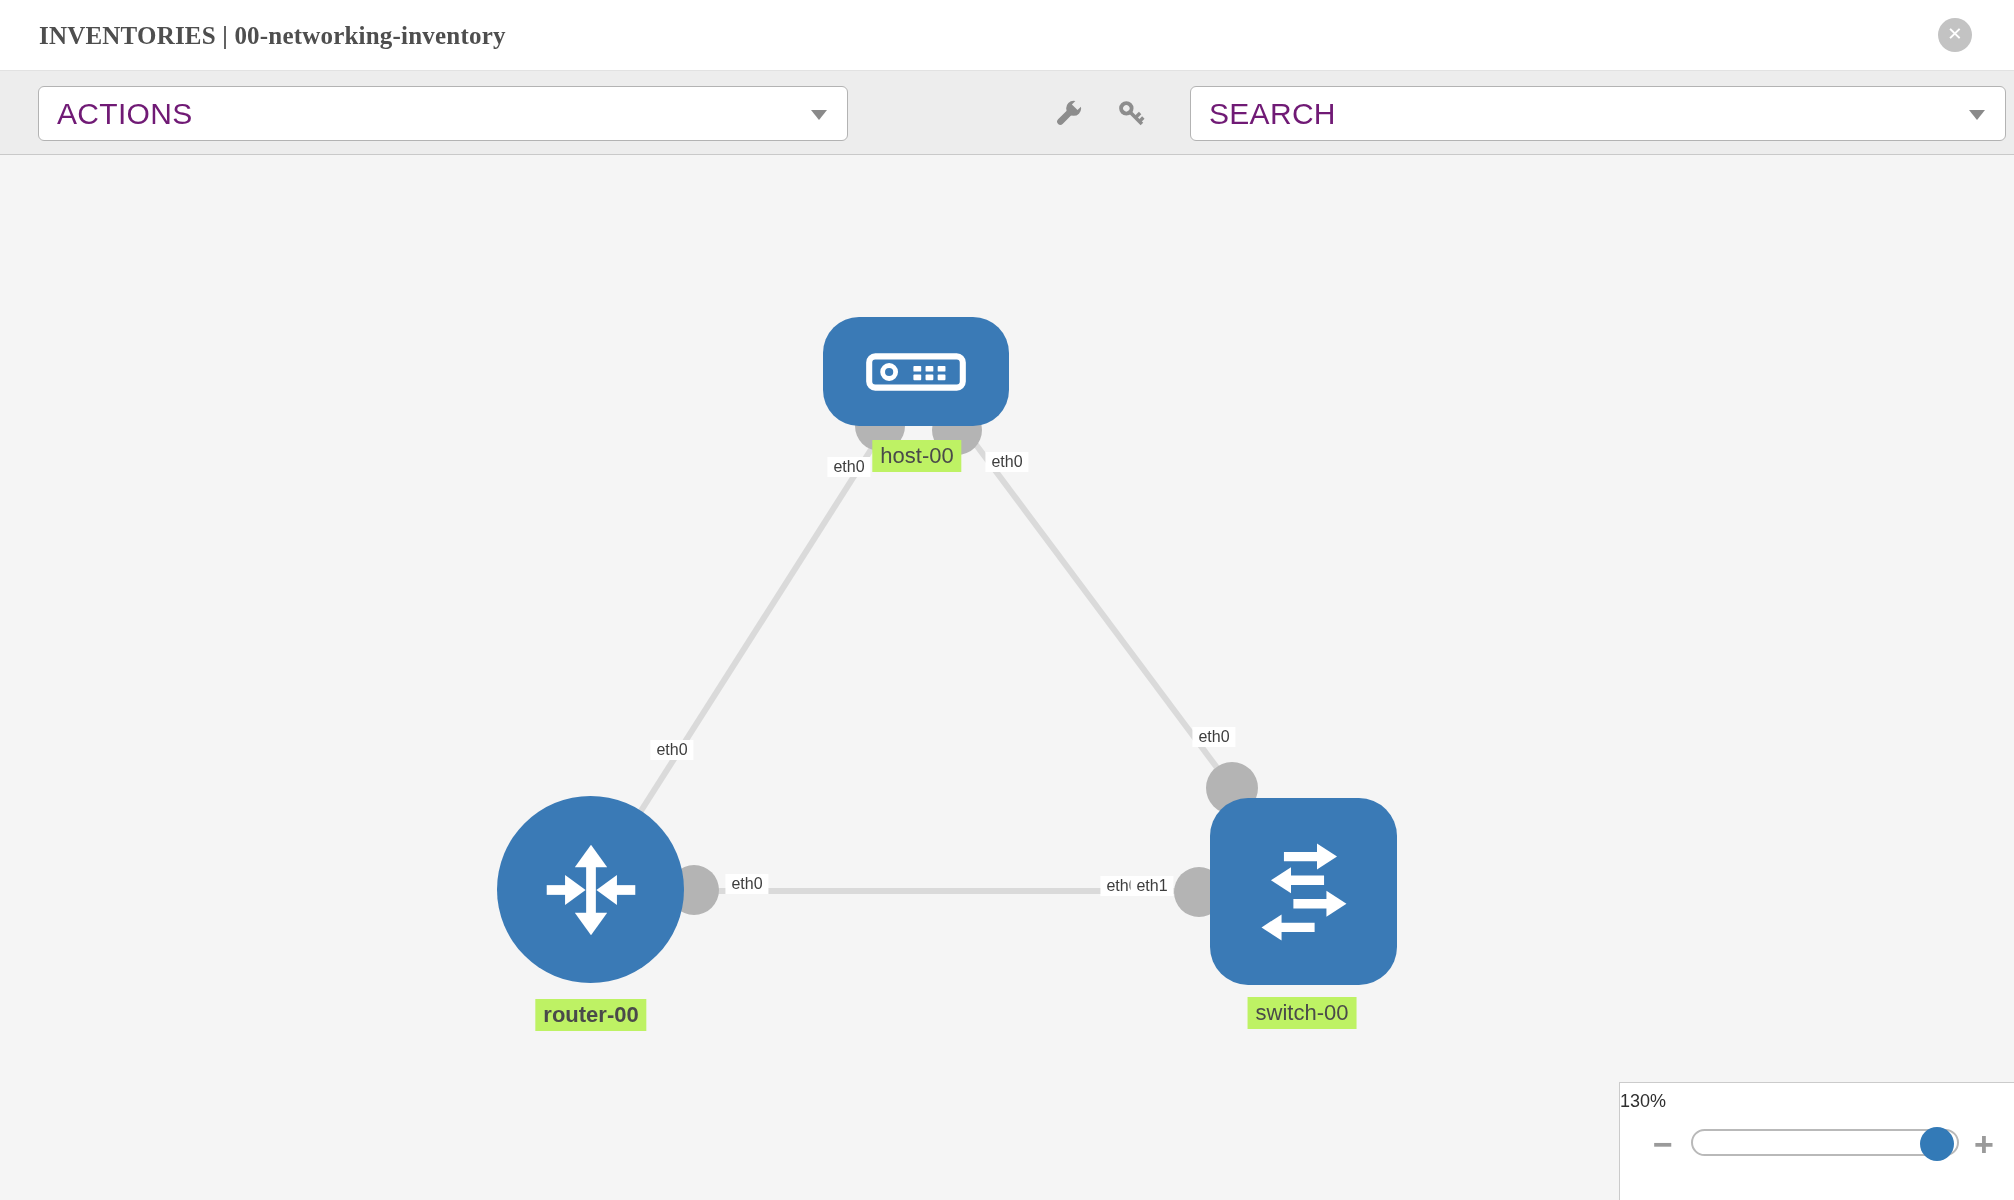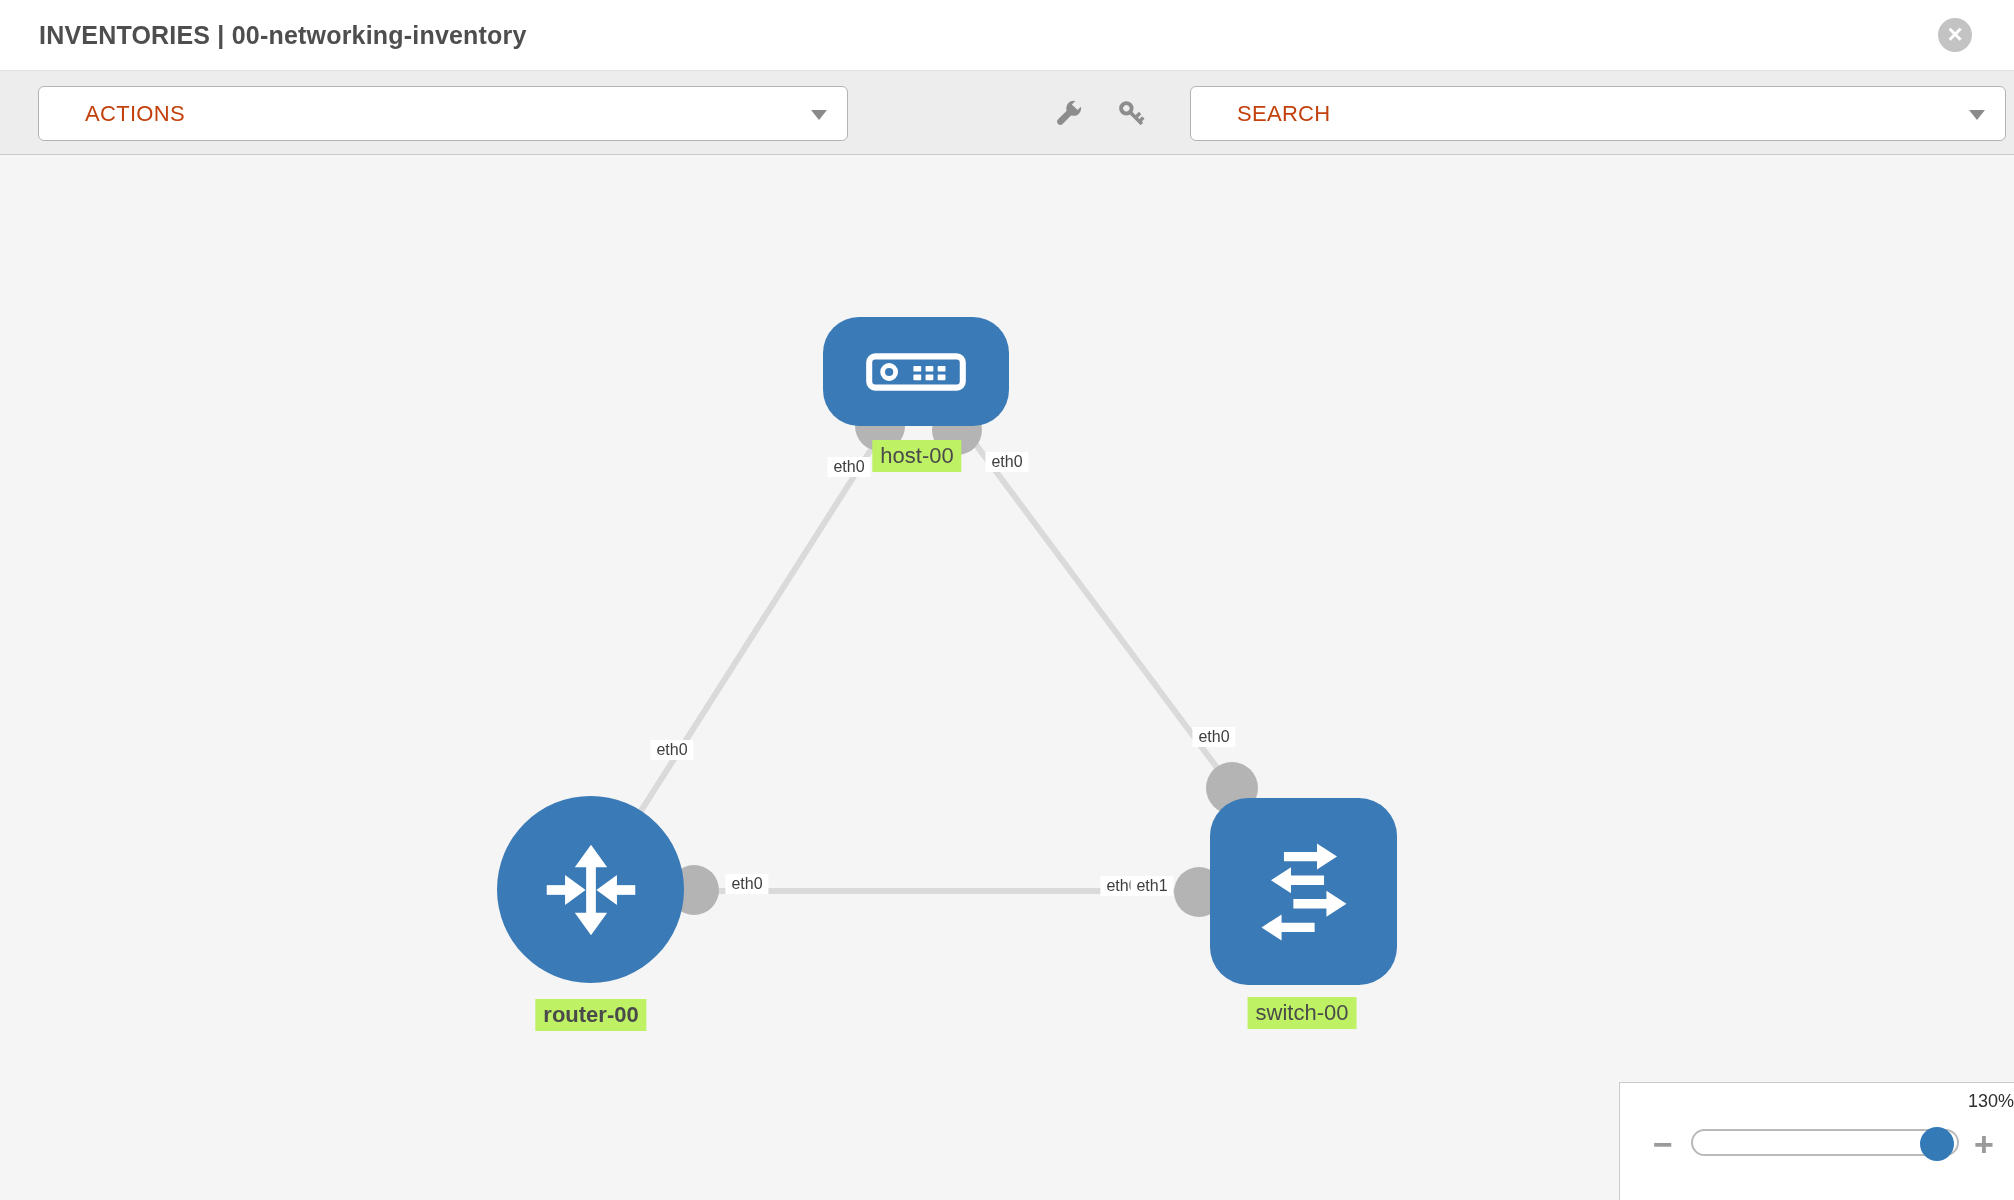--- a/index.html
+++ b/index.html
@@ -1,48 +1,48 @@
 <!DOCTYPE html>
 <html><head>
 <meta charset="utf-8">
 <style>
   * { margin:0; padding:0; box-sizing:border-box; }
   html,body { font-family:"Liberation Sans", sans-serif; background:#fff; }
   #app { position:relative; width:2014px; height:1200px; background:#fff; overflow:hidden; }
 
   
-  .header { position:absolute; left:0; top:0; width:2014px; height:71px; background:#fff; border-bottom:1px solid #e2e2e2; }
+  .header { position:absolute; left:0; top:0; width:2014px; height:71px; background:#fff; border-bottom:1px solid #e2e2e2;font-family:Liberation Serif, serif; }
   .header-title { position:absolute; left:39px; top:0; height:71px; line-height:71px; font-size:25px; font-weight:700; color:#4e4e4e; letter-spacing:0.2px; }
   .close-btn { position:absolute; right:42px; top:18px; width:34px; height:34px; border-radius:50%; background:#c3c3c3; color:#fff; text-align:center; line-height:32px; font-size:26px; font-weight:700; cursor:pointer; }
 
   
   .toolbar { position:absolute; left:0; top:71px; width:2014px; height:84px; background:#ededed; border-bottom:1px solid #c9c9c9; }
   .select-box { position:absolute; top:15px; height:55px; background:#fff; border:1px solid #b3b3b3; border-radius:6px; }
-  .select-box .label { position:absolute; left:18px; top:0; line-height:53px; font-size:22px; color:#c2410c; letter-spacing:0.3px;margin-left:28px; }
+  .select-box .label { position:absolute; left:18px; top:0; line-height:53px; font-size:30px; color:#701a75; letter-spacing:0.3px; }
   .caret { position:absolute; right:20px; top:23px; width:0; height:0; border-left:8px solid transparent; border-right:8px solid transparent; border-top:10px solid #8a8a8a; }
   .actions-box { left:38px; width:810px; }
   .search-box { left:1190px; width:816px; }
   .tool-icon { position:absolute; top:26px; width:34px; height:34px; cursor:pointer; }
 
   
   .canvas { position:absolute; left:0; top:155px; width:2014px; height:1045px; background:#f5f5f5; }
   .links-svg { position:absolute; left:0; top:0; z-index:1; }
   .node { position:absolute; z-index:2; background:#3a7ab6; display:flex; align-items:center; justify-content:center; cursor:pointer; }
   .node-host   { left:823px; top:162px; width:186px; height:109px; border-radius:36px; }
   .node-router { left:497px; top:641px; width:187px; height:187px; border-radius:50%; }
   .node-switch { left:1210px; top:643px; width:187px; height:187px; border-radius:38px; }
 
   .node-label { position:absolute; z-index:3; transform:translateX(-50%); background:#bef264; color:#4a4a4a; font-size:22px; padding:3px 8px; white-space:nowrap; }
   .port-label { position:absolute; z-index:3; transform:translateX(-50%); background:#fff; color:#3d3d3d; font-size:16px; padding:1px 6px; white-space:nowrap; }
   .port-label.under { z-index:3; }
   .port-label.over  { z-index:4;text-align:center; }
 
   
   .zoom-panel { position:absolute; left:1619px; top:927px; width:395px; height:118px; background:#fff; border-left:1px solid #cbcbcb; border-top:1px solid #cbcbcb; z-index:5; }
-  .zoom-value { position:absolute; left:0; top:8px; width:100%; text-align:right; font-size:18px; color:#2f2f2f; }
+  .zoom-value { position:absolute; left:0; top:8px; width:100%; text-align:left; font-size:18px; color:#2f2f2f; }
   .zoom-minus, .zoom-plus { position:absolute; top:44px; font-size:34px; font-weight:700; color:#9a9a9a; cursor:pointer; line-height:34px; }
   .zoom-minus { left:33px; }
   .zoom-plus  { left:354px; }
   .zoom-track { position:absolute; left:71px; top:46px; width:268px; height:27px; border:2px solid #b9b9b9; border-radius:14px; background:#fff; cursor:pointer; }
   .zoom-knob { position:absolute; left:227px; top:-4px; width:34px; height:34px; border-radius:50%; background:#337ab7; cursor:grab; }
 </style>
 </head>
 <body>
 
 <div id="app">

